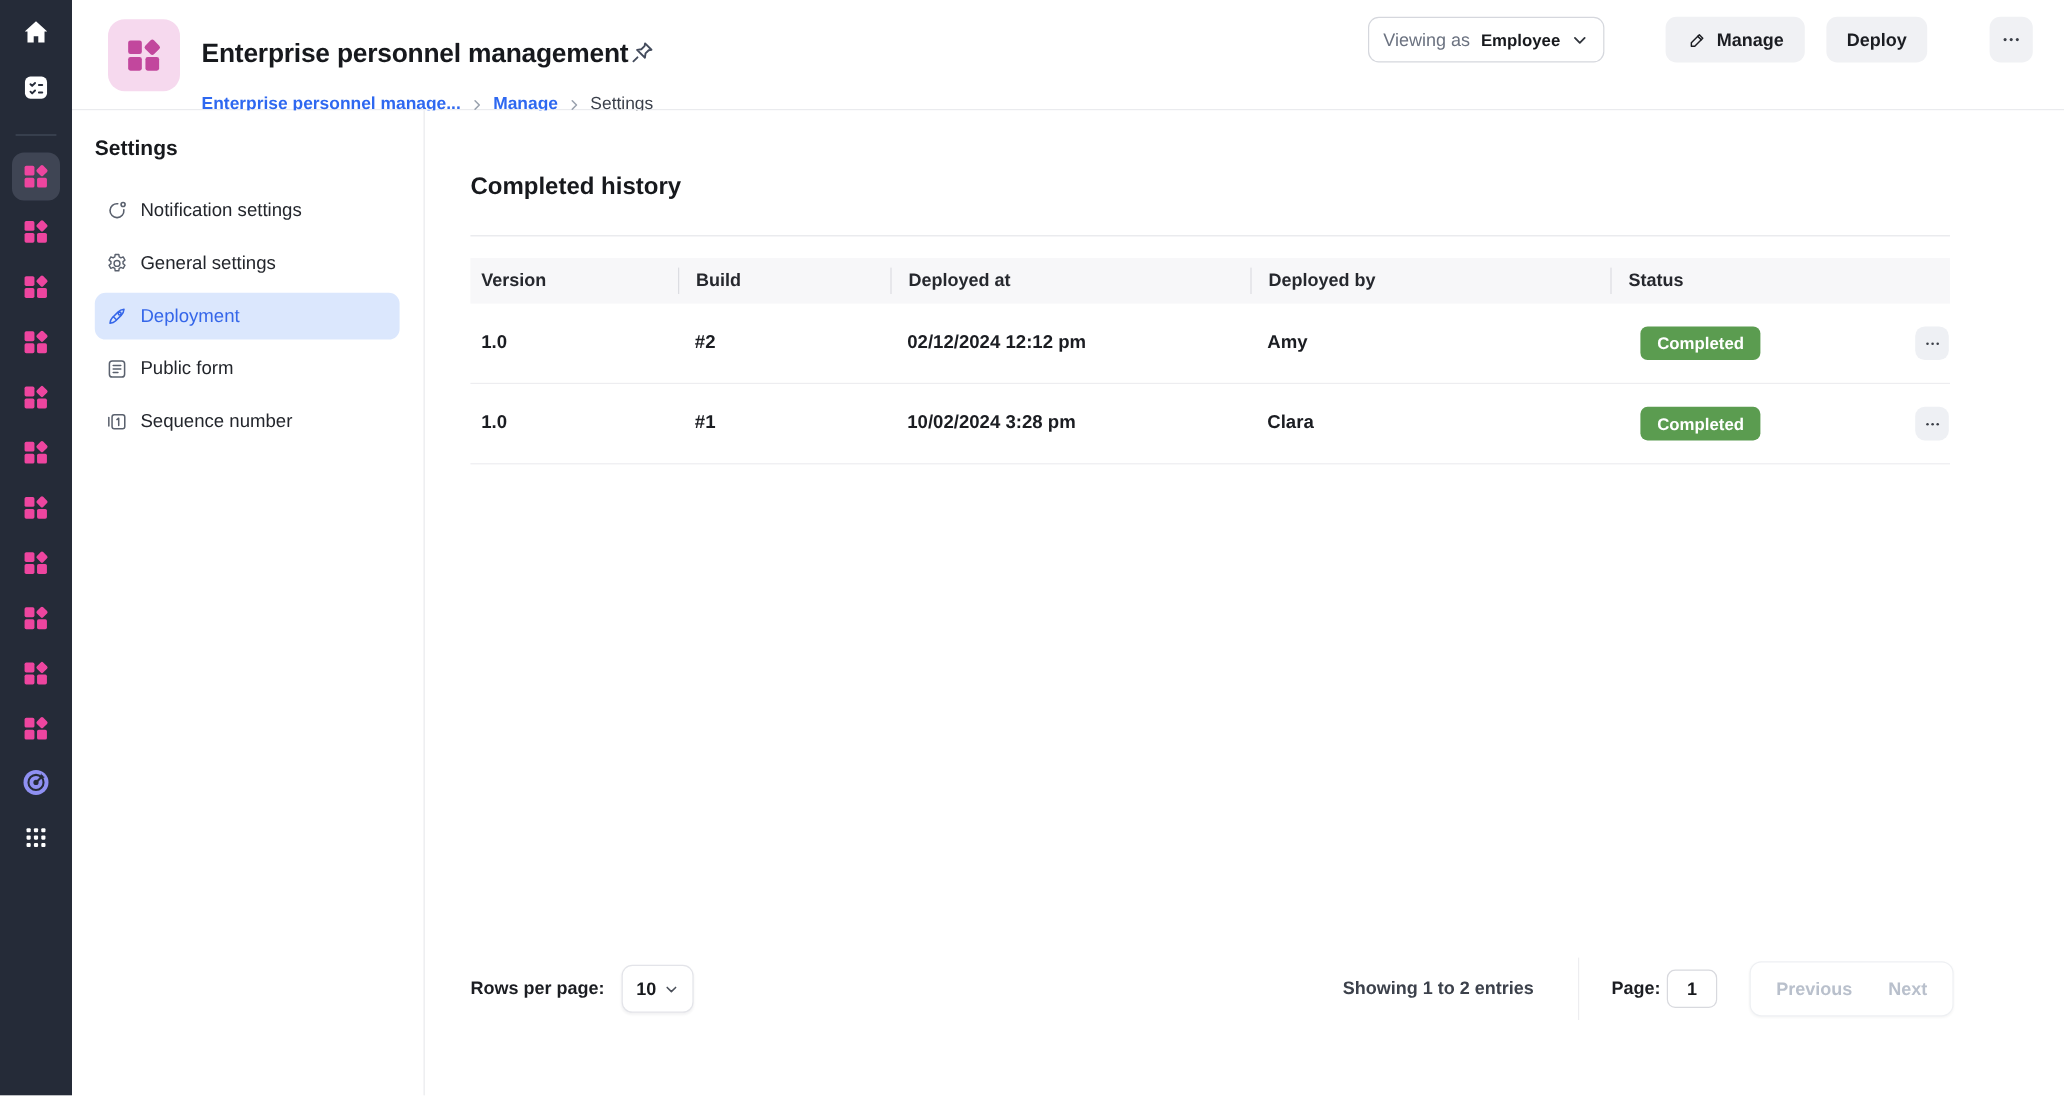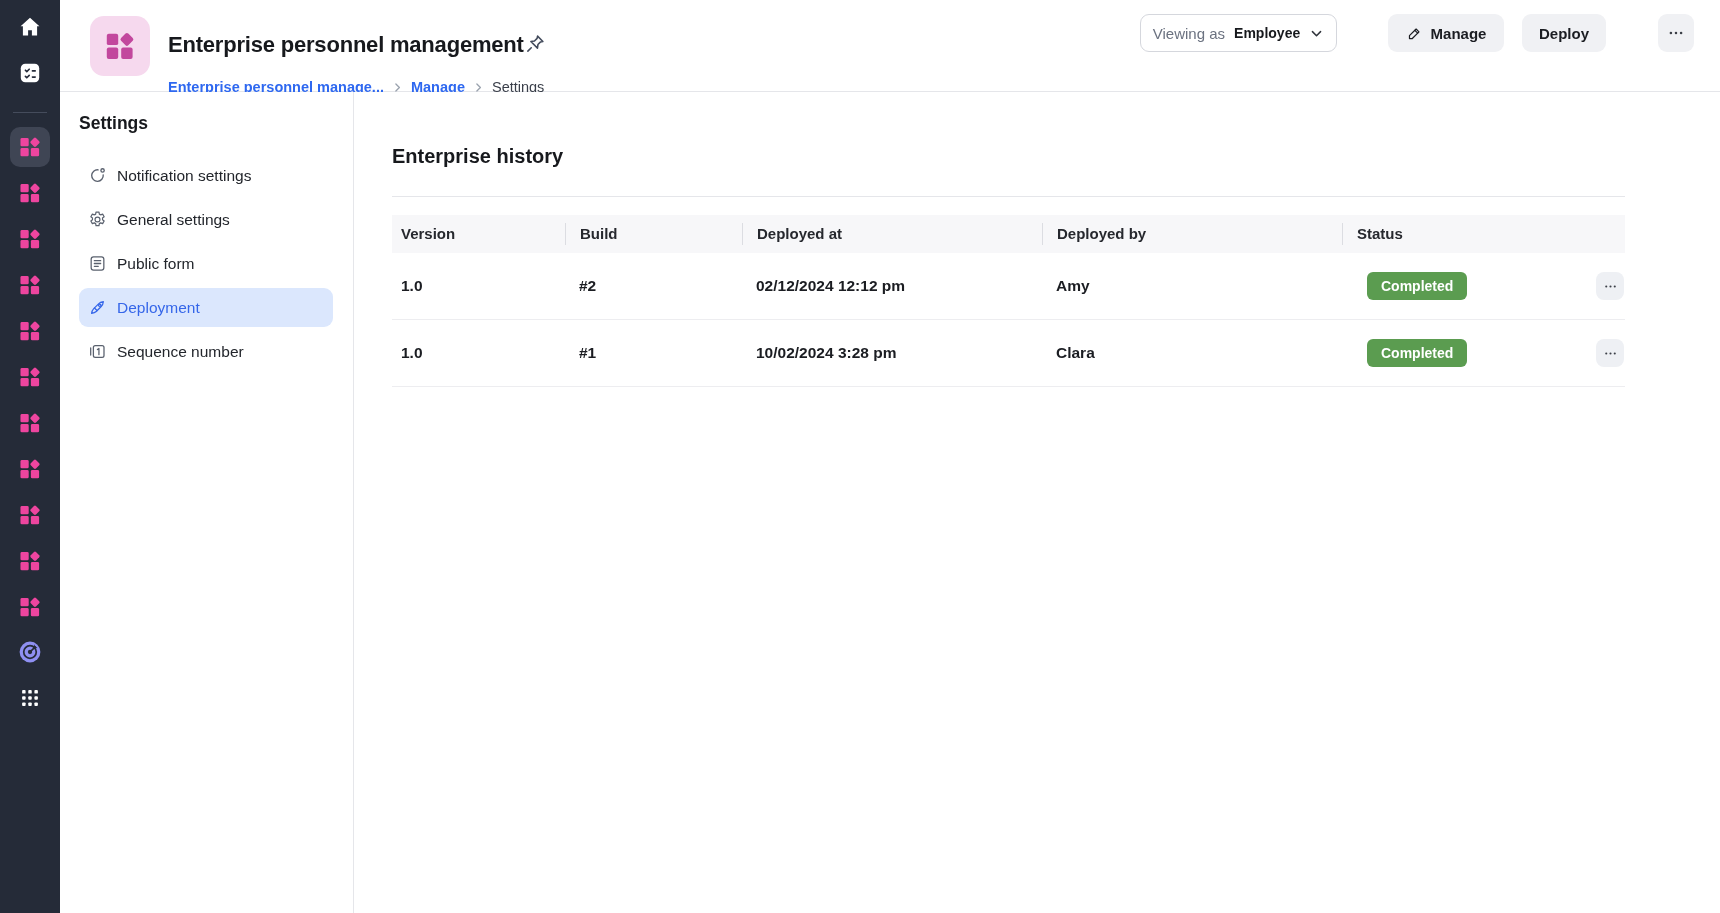--- a/index.html
+++ b/index.html
@@ -347,54 +347,54 @@
       </div>
       <div class="nav-item">
         <span class="icon">
           <svg viewBox="0 0 24 24" fill="none" stroke="currentColor" stroke-width="1.5" stroke-linejoin="round">
             <path d="M13.9 2.6l.4 2.6c.6.3 1.2.6 1.7 1l2.5-1 1.9 3.3-2.1 1.6c.1.4.1.7.1 1.1 0 .4 0 .7-.1 1.1l2.1 1.6-1.9 3.3-2.5-1c-.5.4-1.1.7-1.7 1l-.4 2.6h-3.8l-.4-2.6c-.6-.3-1.2-.6-1.7-1l-2.5 1-1.9-3.3 2.1-1.6c-.1-.4-.1-.7-.1-1.1 0-.4 0-.7.1-1.1L3.6 8.5l1.9-3.3 2.5 1c.5-.4 1.1-.7 1.7-1l.4-2.6h3.8z"></path>
             <circle cx="12" cy="12" r="3.1"></circle>
           </svg>
         </span>
         <span class="nav-label">General settings</span>
       </div>
-      <div class="nav-item">
-        <span class="icon">
-          <svg viewBox="0 0 24 24" fill="none" stroke="currentColor" stroke-width="1.6" stroke-linecap="round">
-            <rect x="4" y="3.6" width="16" height="16.8" rx="3"></rect>
-            <path d="M8 8.4h8M8 12h8M8 15.6h5"></path>
-          </svg>
-        </span>
-        <span class="nav-label">Public form</span>
-      </div>
       <div class="nav-item selected">
         <span class="icon">
           <svg viewBox="0 0 24 24" fill="none" stroke="currentColor" stroke-width="1.6" stroke-linecap="round" stroke-linejoin="round">
             <path d="M4.6 19.4c.3-2.4 1.1-4.4 2.4-5.7l6-6c1.7-1.7 4-2.7 6.4-3-.2 2.4-1.3 4.7-3 6.4l-6 6c-1.3 1.3-3.3 2.1-5.8 2.3Z"></path>
             <circle cx="14.8" cy="9.2" r="1.5"></circle>
             <path d="M8.2 12.6l3.2 3.2"></path>
           </svg>
         </span>
         <span class="nav-label">Deployment</span>
       </div>
       <div class="nav-item">
         <span class="icon">
+          <svg viewBox="0 0 24 24" fill="none" stroke="currentColor" stroke-width="1.6" stroke-linecap="round">
+            <rect x="4" y="3.6" width="16" height="16.8" rx="3"></rect>
+            <path d="M8 8.4h8M8 12h8M8 15.6h5"></path>
+          </svg>
+        </span>
+        <span class="nav-label">Public form</span>
+      </div>
+      <div class="nav-item">
+        <span class="icon">
           <svg viewBox="0 0 24 24" fill="none" stroke="currentColor" stroke-width="1.6">
             <path d="M3.4 7.5v9" stroke-linecap="round"></path>
             <rect x="6.8" y="4.6" width="13.4" height="14.8" rx="2.4"></rect>
             <path d="M11.9 9.6l1.9-1.4V16" stroke-linecap="round" stroke-linejoin="round"></path>
           </svg>
         </span>
         <span class="nav-label">Sequence number</span>
       </div>
     </div>
 </nav>
 
 <main class="main">
-  <h2 class="main-title">Enterprise history</h2>
+  <h2 class="main-title">Completed history</h2>
   <div class="main-rule"></div>
 
   <section class="table">
     <div class="thead">
         <div class="th">Version</div>
         <div class="th">Build</div>
         <div class="th">Deployed at</div>
         <div class="th">Deployed by</div>
         <div class="th">Status</div>
       </div>
@@ -431,13 +431,32 @@
                 <circle cx="5.2" cy="12" r="1.7"></circle>
                 <circle cx="12" cy="12" r="1.7"></circle>
                 <circle cx="18.8" cy="12" r="1.7"></circle>
               </svg>
             </span>
           </button>
         </div>
       </div>
   </section>
 
+  <div class="pager-bar">
+    <span class="pb rows-label">Rows per page:</span>
+    <button class="pb rows-select">
+      <span>10</span>
+      <span class="chev icon">
+          <svg viewBox="0 0 24 24" fill="none" stroke="currentColor" stroke-width="2.4" stroke-linecap="round" stroke-linejoin="round">
+            <path d="M5.5 9l6.5 6.5L18.5 9"></path>
+          </svg>
+        </span>
+    </button>
+    <span class="pb showing-text">Showing 1 to 2 entries</span>
+    <span class="pb v-divider"></span>
+    <span class="pb page-label">Page:</span>
+    <input class="pb page-input" value="1" style="">
+    <div class="pb pager-box">
+      <button class="pager-btn">Previous</button>
+      <button class="pager-btn">Next</button>
+    </div>
+  </div>
 </main>
 
 </body></html>

